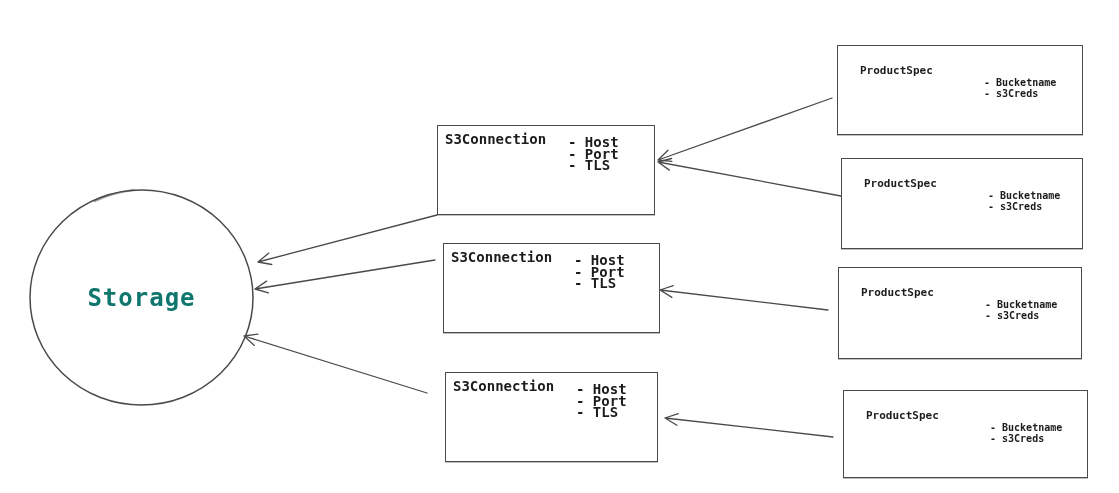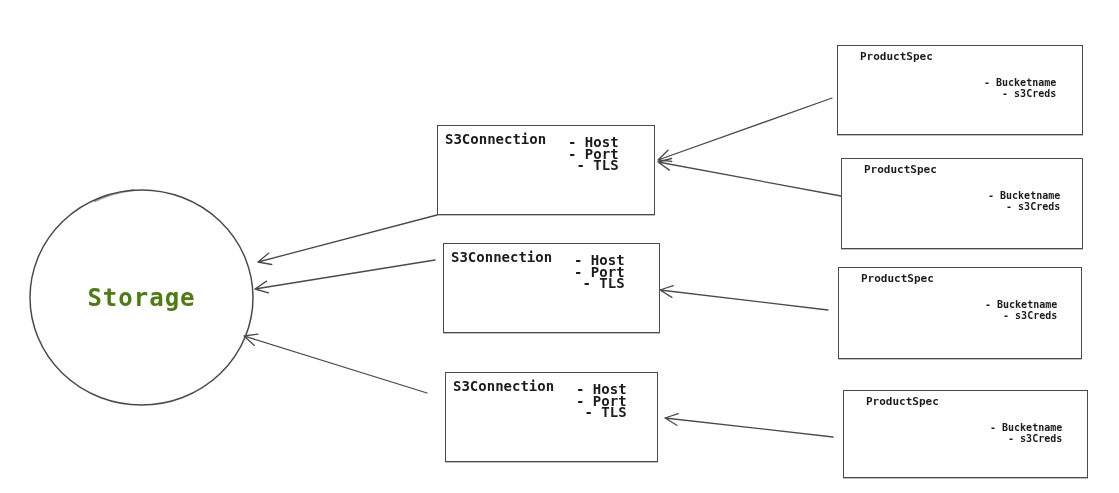--- a/index.html
+++ b/index.html
@@ -27,57 +27,56 @@
     left: 30px;
     top: 190px;
     width: 223px;
     height: 215px;
     display: flex;
     align-items: center;
     justify-content: center;
     font-size: 24px;
     font-weight: 600;
     letter-spacing: 1px;
-    color: #4d7c0f;
+    color: #0f766e;
     pointer-events: none;
     text-align: right;
   }
   .node {
     position: absolute;
     background: #ffffff;
     border: 1.4px solid #4a4a4a;
     box-shadow: 0 1px 0 rgba(74,74,74,0.35);
     box-sizing: border-box;
   }
   .node-title {
     position: absolute;
     white-space: nowrap;
     font-weight: 600;
     color: #1c1c1c;
   }
   .attrs {
     position: absolute;
     font-weight: 600;
     color: #1c1c1c;
-    text-align: right;
   }
   .s3c .node-title {
     left: 7px;
     top: 5px;
     font-size: 14px;
   }
   .s3c .attrs {
     left: 130px;
     top: 11px;
     font-size: 14px;
     line-height: 11.5px;
   }
   .ps .node-title {
     left: 22px;
-    top: 4px;
+    top: 18px;
     font-size: 11px;
   }
   .ps .attrs {
     left: 146px;
     top: 32px;
     font-size: 10px;
     line-height: 10.5px;
   }
   .attr { white-space: pre; }
 </style>

